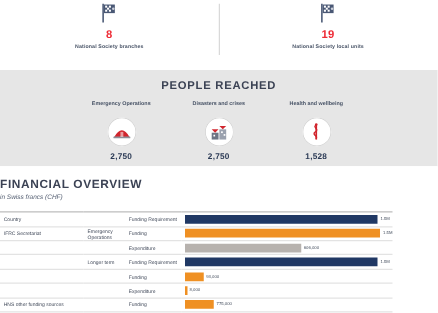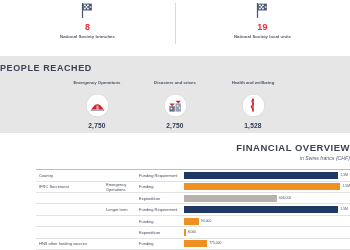--- a/index.html
+++ b/index.html
@@ -27,41 +27,41 @@
     letter-spacing:.2px;
   }
   .stat-label{
     font-size:4.2px;line-height:5.4px;text-align:center;color:#4a5568;margin-top:2px;
     font-weight:bold;letter-spacing:.1px;
   }
 
   
   .people{
     background:#e6e6e6;width:100%;height:82px;margin-top:4px;
-    display:flex;flex-direction:column;box-sizing:border-box;
+    display:flex;flex-direction:column;align-items:center;box-sizing:border-box;
     padding-top:7px;
   }
   .people-title{
     font-size:9px;font-weight:bold;letter-spacing:.6px;color:#3b4254;
   }
   .reach-row{display:flex;justify-content:center;gap:26px;margin-top:7px;}
   .reach{display:flex;flex-direction:column;align-items:center;width:52px;}
   .reach-label{
     font-size:4.3px;line-height:5.3px;text-align:center;color:#4a5568;font-weight:bold;
     height:11px;
   }
   .reach-icon{
     width:23px;height:23px;border-radius:50%;background:#ffffff;
     display:flex;align-items:center;justify-content:center;margin-top:3px;
     box-shadow:0 0 0 .6px #d0d0d0 inset;
   }
   .reach-num{font-size:6.6px;font-weight:bold;color:#2b3a55;margin-top:5px;letter-spacing:.2px;}
 
   
-  .fin{width:100%;flex:1;background:#ffffff;display:flex;flex-direction:column;align-items:flex-end;padding-top:9px;box-sizing:border-box;}
+  .fin{width:100%;flex:1;background:#ffffff;display:flex;flex-direction:column;align-items:flex-start;padding-top:9px;box-sizing:border-box;}
   .fin-title{font-size:9.5px;font-weight:bold;letter-spacing:.5px;color:#3b4254;}
   .fin-sub{font-size:5.2px;font-style:italic;color:#555f72;margin-top:2px;}
 
   .table{width:302px;margin-top:8px;border-collapse:collapse;table-layout:fixed;}
   .table td{
     font-size:4px;color:#444c5c;padding:0 0 0 3px;height:10.4px;vertical-align:middle;
     border-bottom:.5px solid #e3e3e3;line-height:5px;
   }
   .c-cat{width:64px;}
   .c-sub{width:30px;}

